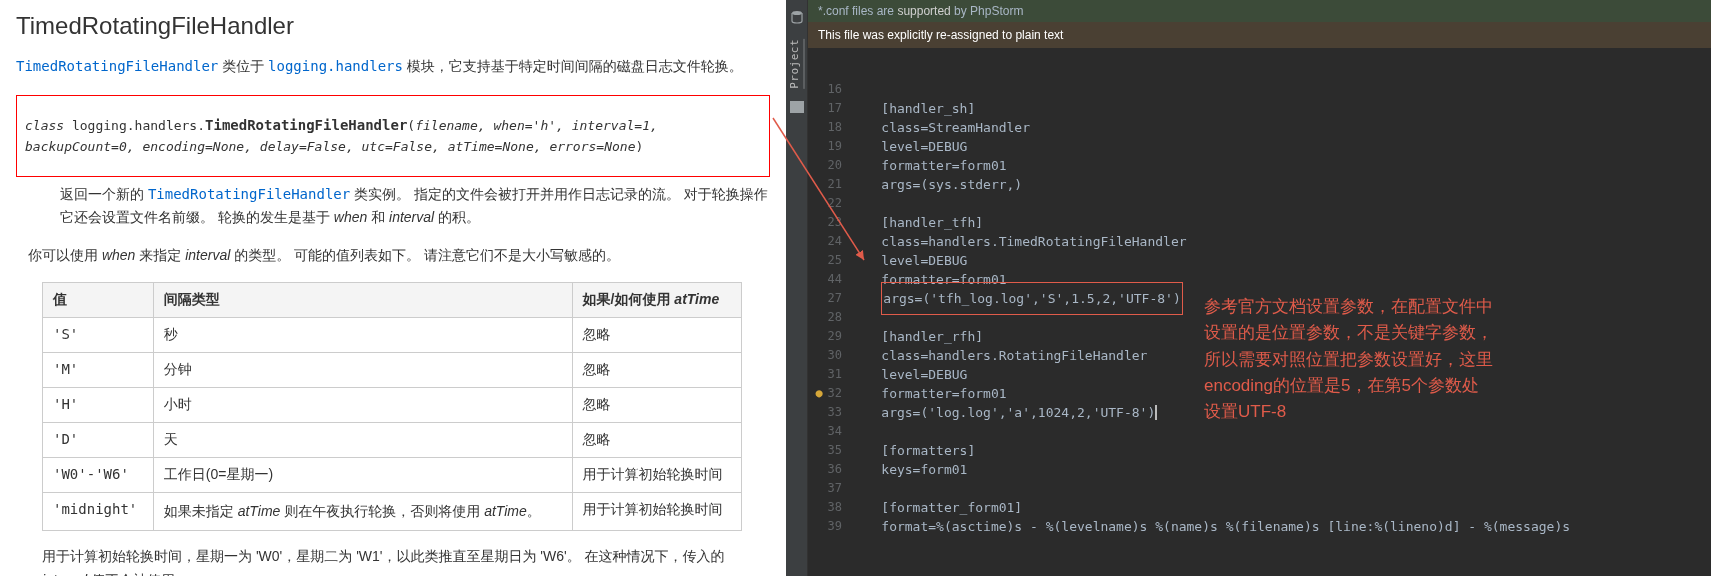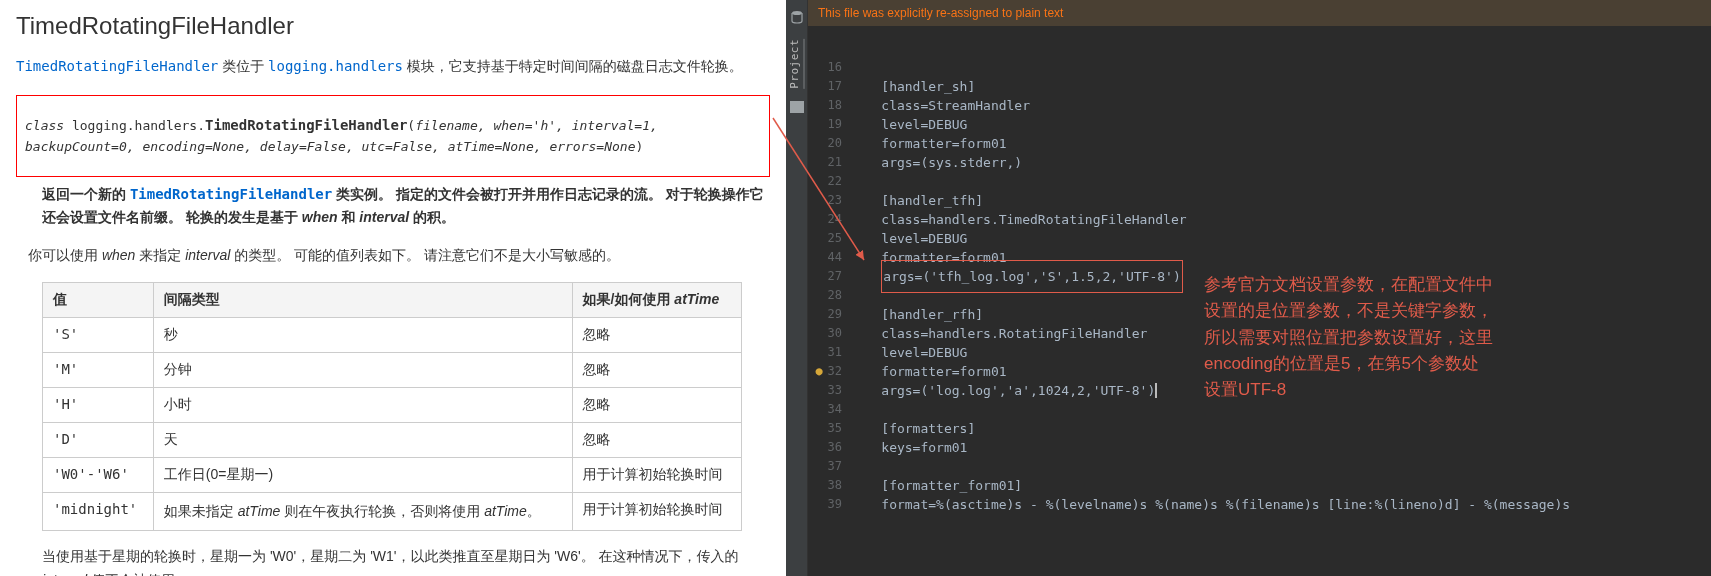--- a/index.html
+++ b/index.html
@@ -6,39 +6,39 @@
   body { font-family: Arial, "Microsoft YaHei", sans-serif; font-size: 14px; color: #333; background: #fff; display: flex; }
   .doc-pane { width: 786px; padding: 12px 16px 16px 16px; }
   .doc-title { font-size: 24px; font-weight: 400; margin-bottom: 16px; }
   .doc-intro { margin-bottom: 18px; line-height: 1.5; }
   .doc-intro .link { color: #0066cc; font-family: Consolas, monospace; }
   .class-sig { border: 1px solid red; padding: 18px 8px; margin-bottom: 6px; position: relative; font-family: Consolas, monospace; font-size: 13px; line-height: 1.6; }
   .class-sig .kw { font-style: italic; }
   .class-sig .cls-path { }
   .class-sig .cls-name { font-weight: bold; font-size: 14px; }
   .class-sig .arg { font-style: italic; }
-  .doc-desc { margin-left: 26px; line-height: 1.7; margin-bottom: 14px; font-weight: bold; }
+  .doc-desc { margin-left: 44px; line-height: 1.7; margin-bottom: 14px; }
   .doc-desc .link { color: #0066cc; font-family: Consolas, monospace; }
   .doc-desc em, .doc-intro em, .doc-note em { font-style: italic; }
   .doc-note { margin-left: 12px; line-height: 1.7; margin-bottom: 14px; }
   .tbl { margin-left: 26px; border-collapse: collapse; width: 700px; margin-bottom: 14px; }
   .tbl th, .tbl td { border: 1px solid #ccc; padding: 8px 10px; text-align: left; vertical-align: top; }
   .tbl th { background: #f4f4f4; font-weight: 700; }
   .tbl td.code { font-family: Consolas, monospace; }
   .tbl td.long { line-height: 1.5; }
   .doc-after { margin-left: 26px; line-height: 1.7; }
   .ide-pane { flex: 1; background: #2b2b2b; color: #a9b7c6; font-family: Consolas, monospace; font-size: 13px; position: relative; display: flex; }
   .ide-sidebar { width: 22px; background: #3c3f41; border-right: 1px solid #323232; display: flex; flex-direction: column; align-items: center; padding-top: 10px; gap: 4px; }
   .ide-sidebar .db-icon { width: 14px; height: 14px; color: #9da3a6; }
   .side-label { writing-mode: vertical-rl; transform: rotate(180deg); font-size: 11px; color: #bbbbbb; margin-top: 8px; letter-spacing: 0.5px; padding-left: 2px; border-left: 2px solid #5c5f61; }
   .folder-icon { width: 14px; height: 12px; background: #9da3a6; margin-top: 8px; }
   .ide-main { flex: 1; display: flex; flex-direction: column; }
   .ide-banner1 { background: #3c4b39; color: #a9b7c6; padding: 4px 10px; font-family: "Segoe UI", sans-serif; font-size: 12px; }
   .ide-banner1 .hl { color: #d0d0d0; }
-  .ide-banner2 { background: #4a4033; color: #f97316; padding: 6px 10px; font-family: "Segoe UI", sans-serif; font-size: 12px; }
+  .ide-banner2 { background: #4a4033; color: #ffffff; padding: 6px 10px; font-family: "Segoe UI", sans-serif; font-size: 12px; }
   .code-area { display: flex; position: relative; margin-top: 32px; }
   .gutter { width: 42px; text-align: right; color: #606366; padding-right: 8px; line-height: 19px; font-size: 12px; }
   .code-lines { flex: 1; line-height: 19px; white-space: pre; }
   .code-lines .hl-box { border: 1px solid #e05b4a; padding: 8px 1px; text-align: right; }
   .gutter .warn::before { content: "●"; color: #d6a739; margin-left: -12px; position: absolute; }
   .caret-box { display: inline-block; width: 2px; height: 15px; background: #bbbbbb; vertical-align: text-bottom; }
   .red-anno { position: absolute; color: #e05b4a; font-family: "Microsoft YaHei", sans-serif; font-size: 17px; line-height: 1.55; left: 396px; top: 214px; width: 290px; }
   .red-arrow { position: absolute; pointer-events: none; }
 </style>
 </head>
@@ -101,37 +101,40 @@
         </tr>
       <tr>
           <td class="code">'midnight'</td>
           <td class="long">如果未指定 <em>atTime</em> 则在午夜执行轮换，否则将使用 <em>atTime</em>。</td>
           <td>用于计算初始轮换时间</td>
         </tr>
     </tbody>
   </table>
 
   <p class="doc-after">
-    <span>当使用基于星期的轮换时，星期一为 'W0'，星期二为 'W1'，以此类推直至星期日为 'W6'。 在这种情况下，传入的 </span><em>interval</em><span> 值不会被使用。</span>
+    <span>用于计算初始轮换时间，星期一为 'W0'，星期二为 'W1'，以此类推直至星期日为 'W6'。 在这种情况下，传入的 </span><em>interval</em><span> 值不会被使用。</span>
   </p>
 </div>
 
 <div class="ide-pane">
   <div class="ide-sidebar">
     <span>
       <svg class="db-icon" viewBox="0 0 14 14">
           <ellipse cx="7" cy="3" rx="5" ry="2" fill="currentColor"></ellipse>
           <path d="M2 3v8c0 1.1 2.2 2 5 2s5-.9 5-2V3" fill="none" stroke="currentColor" stroke-width="1.2"></path>
         </svg>
     </span>
     <span class="side-label">Project</span>
     <span class="folder-icon"></span>
   </div>
 
   <div class="ide-main">
+    <div class="ide-banner1">
+      <span>*.conf files are </span><span class="hl">supported</span><span> by PhpStorm</span>
+    </div>
     <div class="ide-banner2">This file was explicitly re-assigned to plain text</div>
 
     <div class="code-area">
       <div class="gutter" id="gutter">
           <div>16</div>
           <div>17</div>
           <div>18</div>
           <div>19</div>
           <div>20</div>
           <div>21</div>

